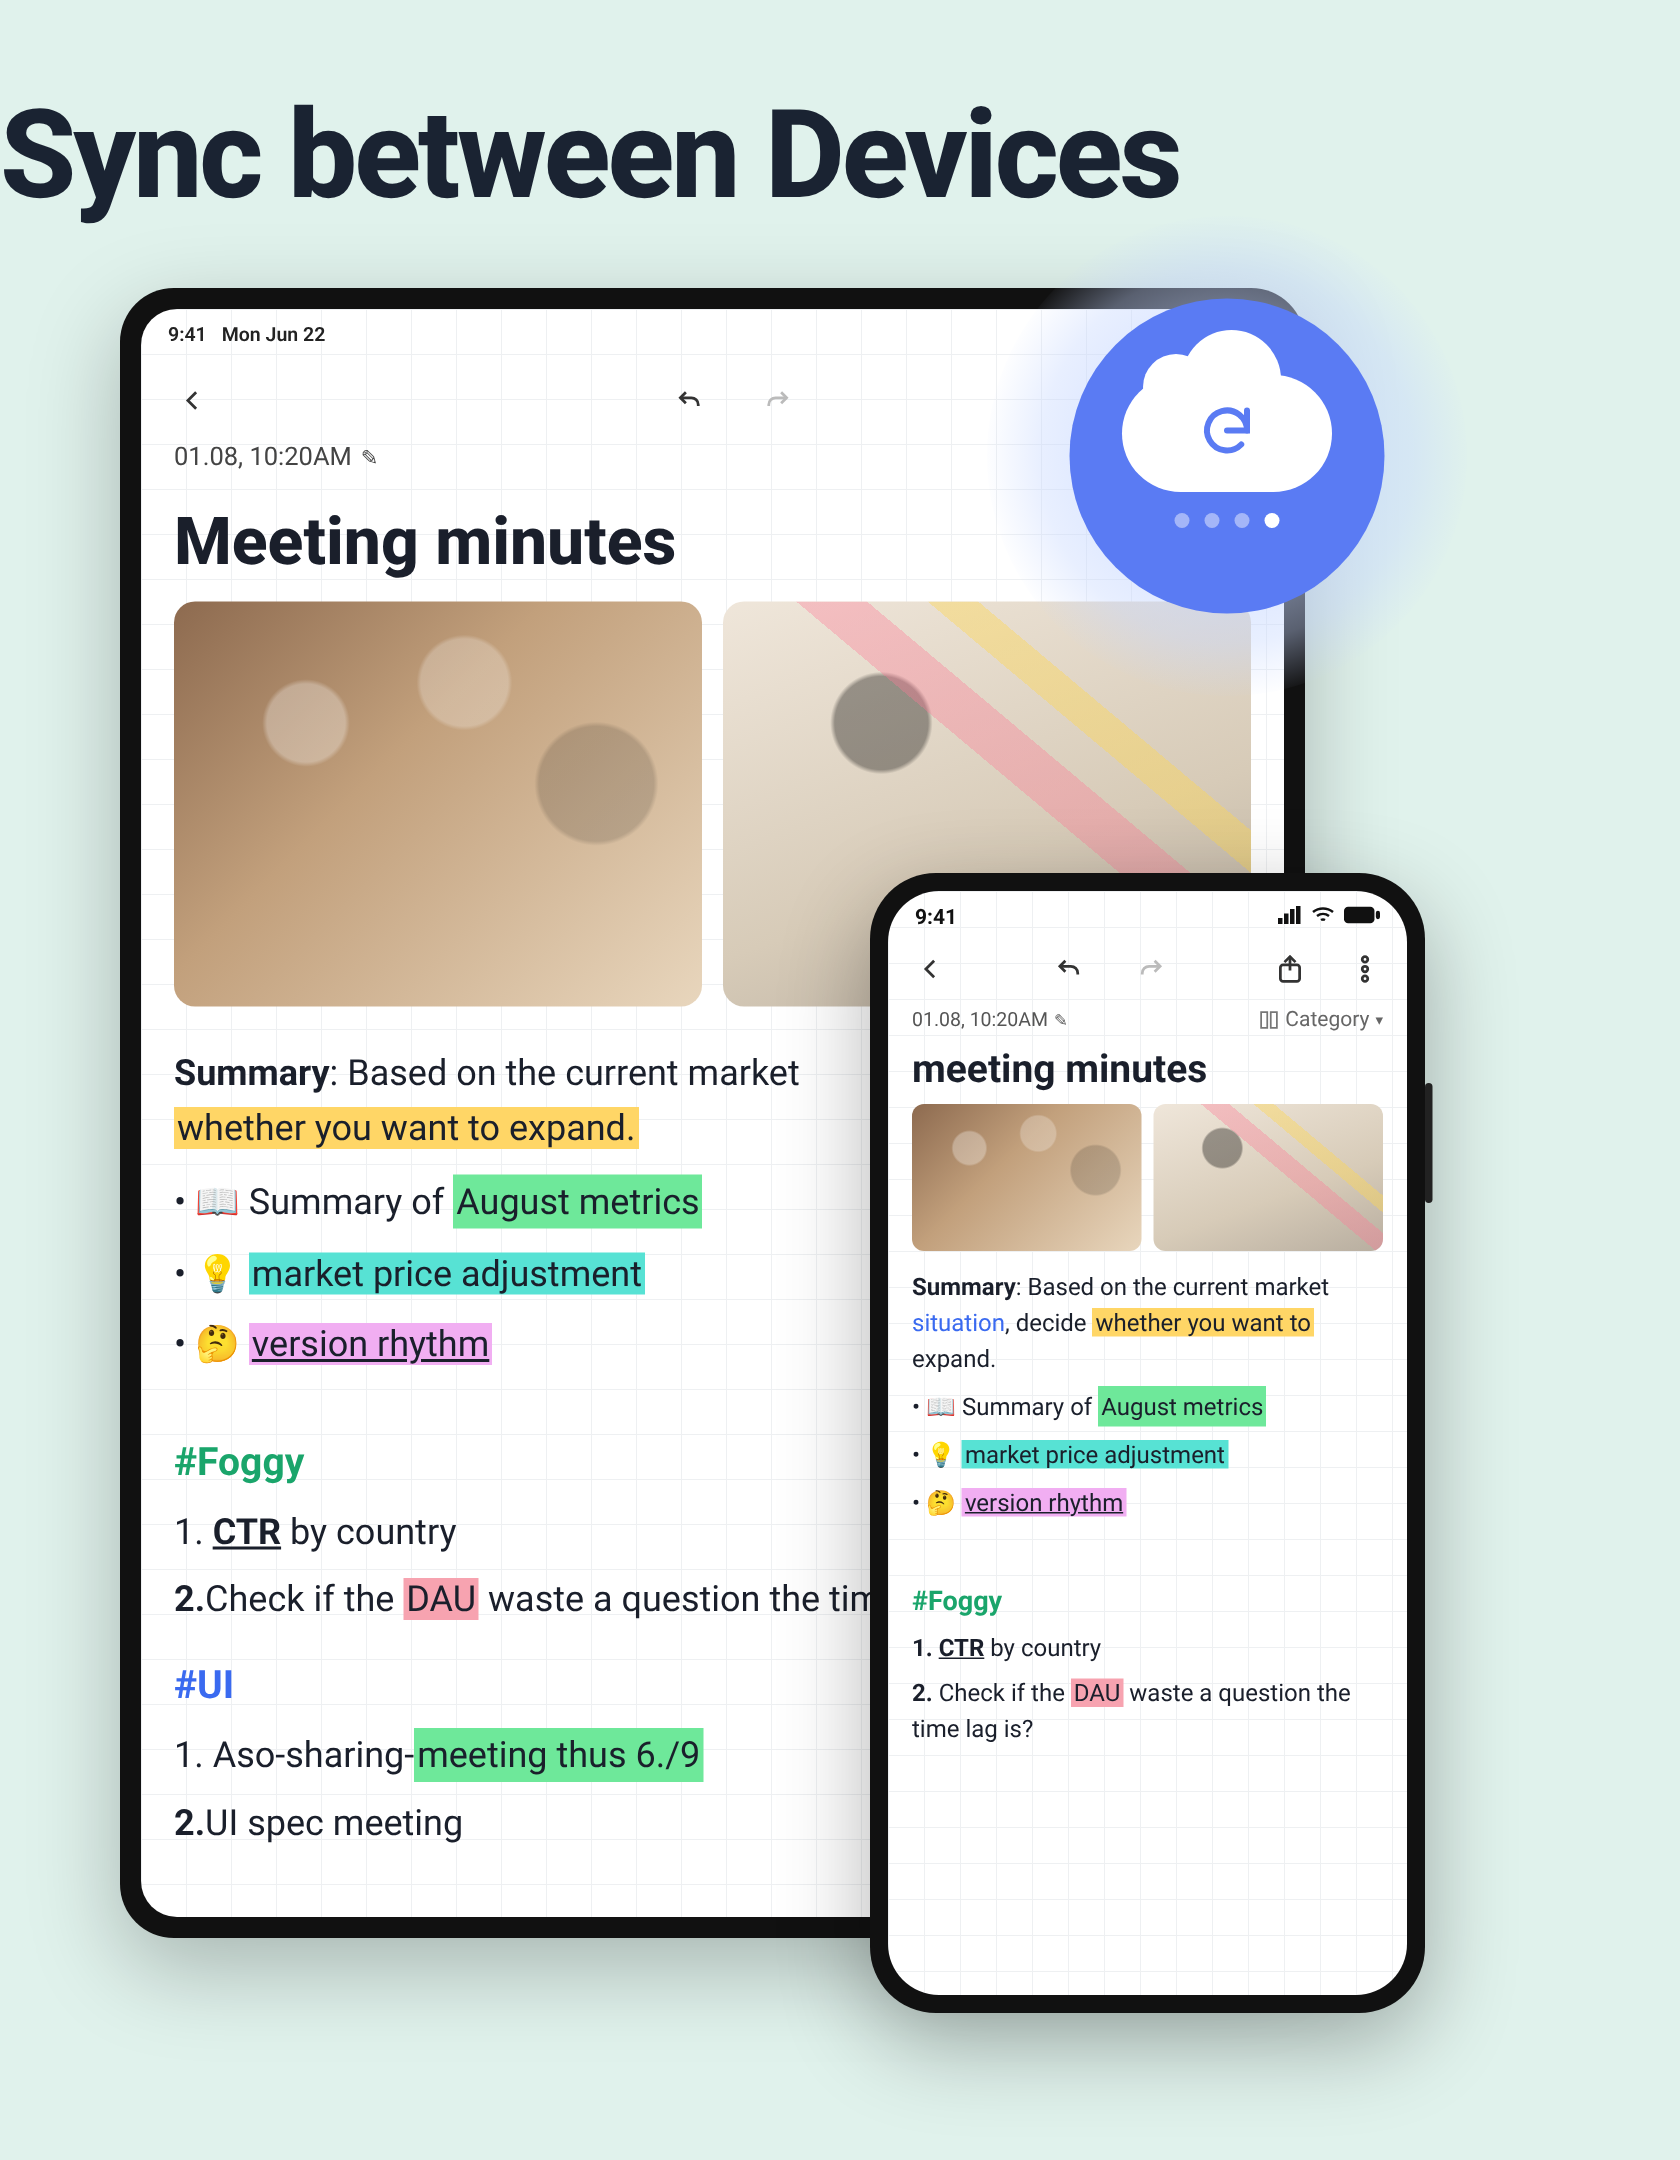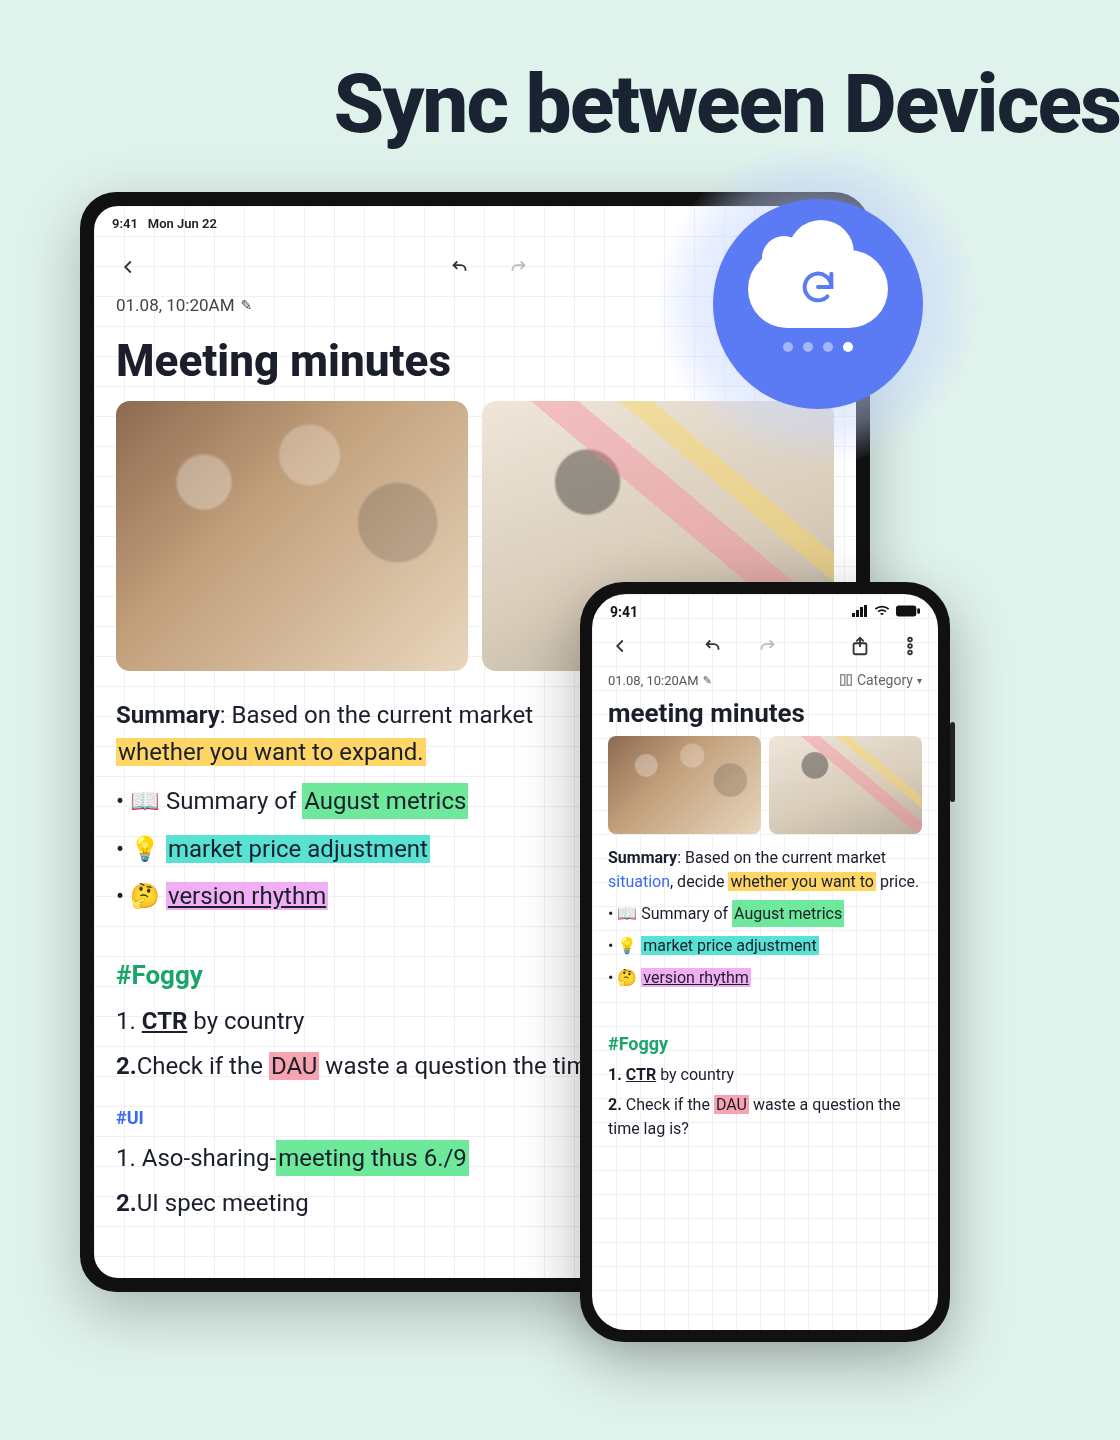--- a/index.html
+++ b/index.html
@@ -8,21 +8,21 @@
     background: #e0f2ec;
     width: 1120px;
     height: 1440px;
     overflow: hidden;
     position: relative;
   }
   .hero-title {
     font-size: 82px;
     font-weight: 800;
     color: #1a2332;
-    text-align: right;
+    text-align: left;
     padding-top: 56px;
     letter-spacing: -2px;
   }
   .stage {
     position: relative;
     width: 100%;
     margin-top: 40px;
   }
 
   
@@ -127,21 +127,21 @@
     color: #1a1f2b;
   }
   .note-body .b { font-weight: 700; }
   .hl-yellow { background: #ffd666; padding: 0 2px; margin-top: 12px; }
   .hl-green  { background: #6ee89a; padding: 4px 2px; }
   .hl-cyan   { background: #57e2d4; padding: 0 2px; }
   .hl-pink   { background: #f1aef2; padding: 0 2px; text-decoration: underline; }
   .hl-red    { background: #f7a3b0; padding: 0 2px; }
   .link-blue { color: #3a6af0; }
   .tag-green { color: #1aa56b; font-weight: 700; font-size: 26px; margin-top: 40px; }
-  .tag-blue  { color: #3a6af0; font-weight: 700; font-size: 18px; }
+  .tag-blue  { color: #3a6af0; font-weight: 700; font-size: 26px; }
   .underline { text-decoration: underline; }
   .note-body ul { list-style: none; margin: 12px 0; }
   .note-body ul li::before { content: "• "; }
   .note-body ul li { margin: 10px 0; }
   .note-body ol { list-style: none; margin: 6px 0; }
   .note-body ol li { margin: 8px 0; }
 
   
   .sync-badge {
     position: absolute;
@@ -481,21 +481,21 @@
 
       <div class="note-title-p">meeting minutes</div>
 
       <div class="photo-row-p">
         <div class="photo photo-a"></div>
         <div class="photo photo-b"></div>
       </div>
 
       <div class="note-body-p">
         <p>
-          <span class="b">Summary</span><span>: Based on the current market </span><span class="link-blue">situation</span><span>, decide </span><span class="hl-yellow">whether you want to</span><span> price.</span>
+          <span class="b">Summary</span><span>: Based on the current market </span><span class="link-blue">situation</span><span>, decide </span><span class="hl-yellow">whether you want to</span><span> expand.</span>
         </p>
 
         <ul>
           <li>
             <span>📖</span>
             <span>Summary of </span><span class="hl-green">August metrics</span>
           </li>
           <li>
             <span>💡</span>
             <span class="hl-cyan">market price adjustment</span>

